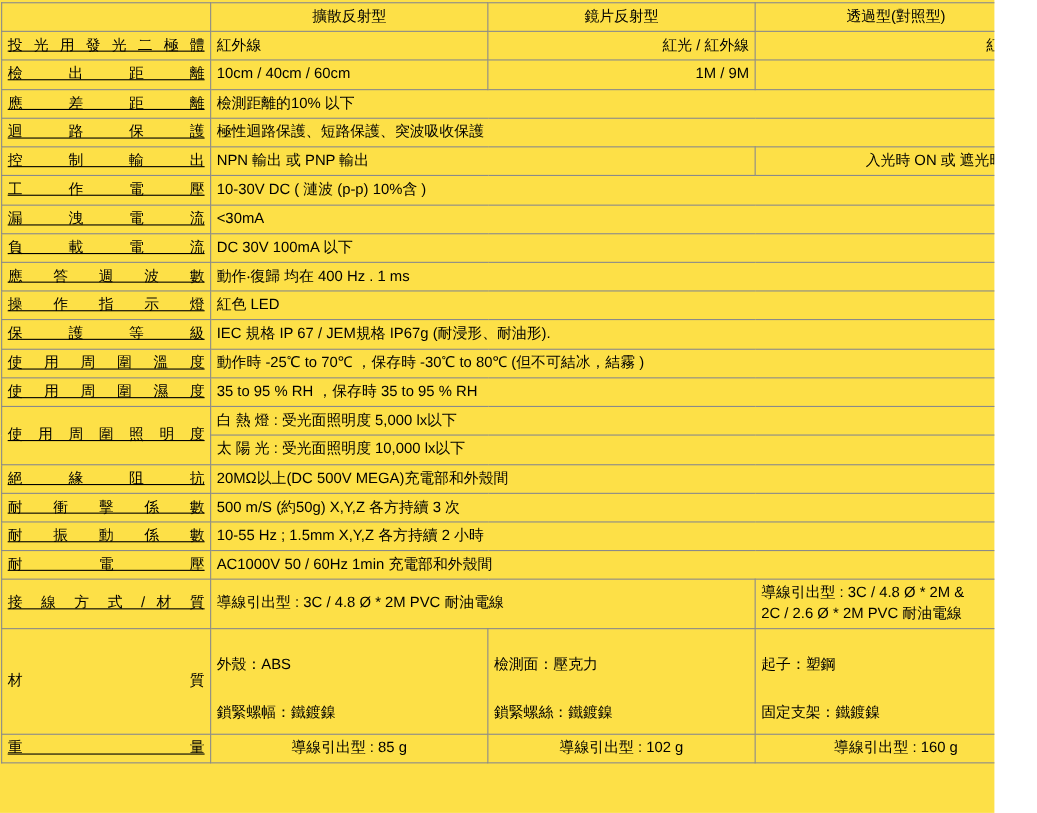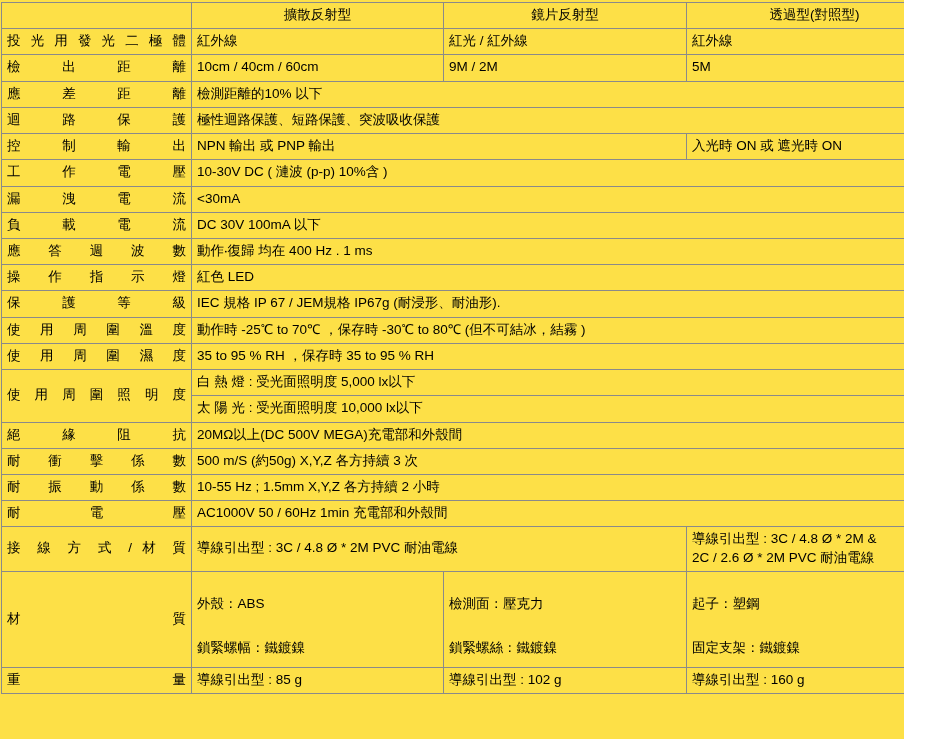--- a/index.html
+++ b/index.html
@@ -39,28 +39,29 @@
     height: 22px;
     box-sizing: border-box;
     word-wrap: break-word;
   }
   td.label {
     text-align: justify;
     text-align-last: justify;
     padding-left: 6px;
     padding-right: 12px;
     white-space: nowrap;
+    text-decoration: underline;
   }
   td.hdr {
     text-align: center;
     font-size: 13.5px;
   }
-  td.ctr { text-align: left; }
+  td.ctr { text-align: right; }
   td.blank-top { border-top: none; border-left: none; }
-  td.tall { height: 28px; }
+  td.tall { height: 28px; text-align: center; }
   .pad-cell { padding-top: 5px; padding-bottom: 5px; }
   td.material-label {
     text-align: justify;
     text-align-last: justify;
     padding-left: 6px;
     padding-right: 12px;
     white-space: nowrap;
     vertical-align: middle;
     margin-left: 47px;
   }
@@ -90,21 +91,21 @@
       <tr>
         <td class="label">投 光 用 發 光 二 極 體</td>
         <td>紅外線</td>
         <td class="ctr">紅光  /  紅外線</td>
         <td class="ctr">紅外線</td>
       </tr>
 
       <tr>
         <td class="label">檢 出 距 離</td>
         <td>10cm / 40cm / 60cm</td>
-        <td class="ctr">9M  /   2M</td>
+        <td class="ctr">1M  /   9M</td>
         <td class="ctr">5M</td>
       </tr>
 
       <tr>
         <td class="label">應 差 距 離</td>
         <td colspan="3">檢測距離的10% 以下</td>
       </tr>
 
       <tr>
         <td class="label">迴 路 保 護</td>

